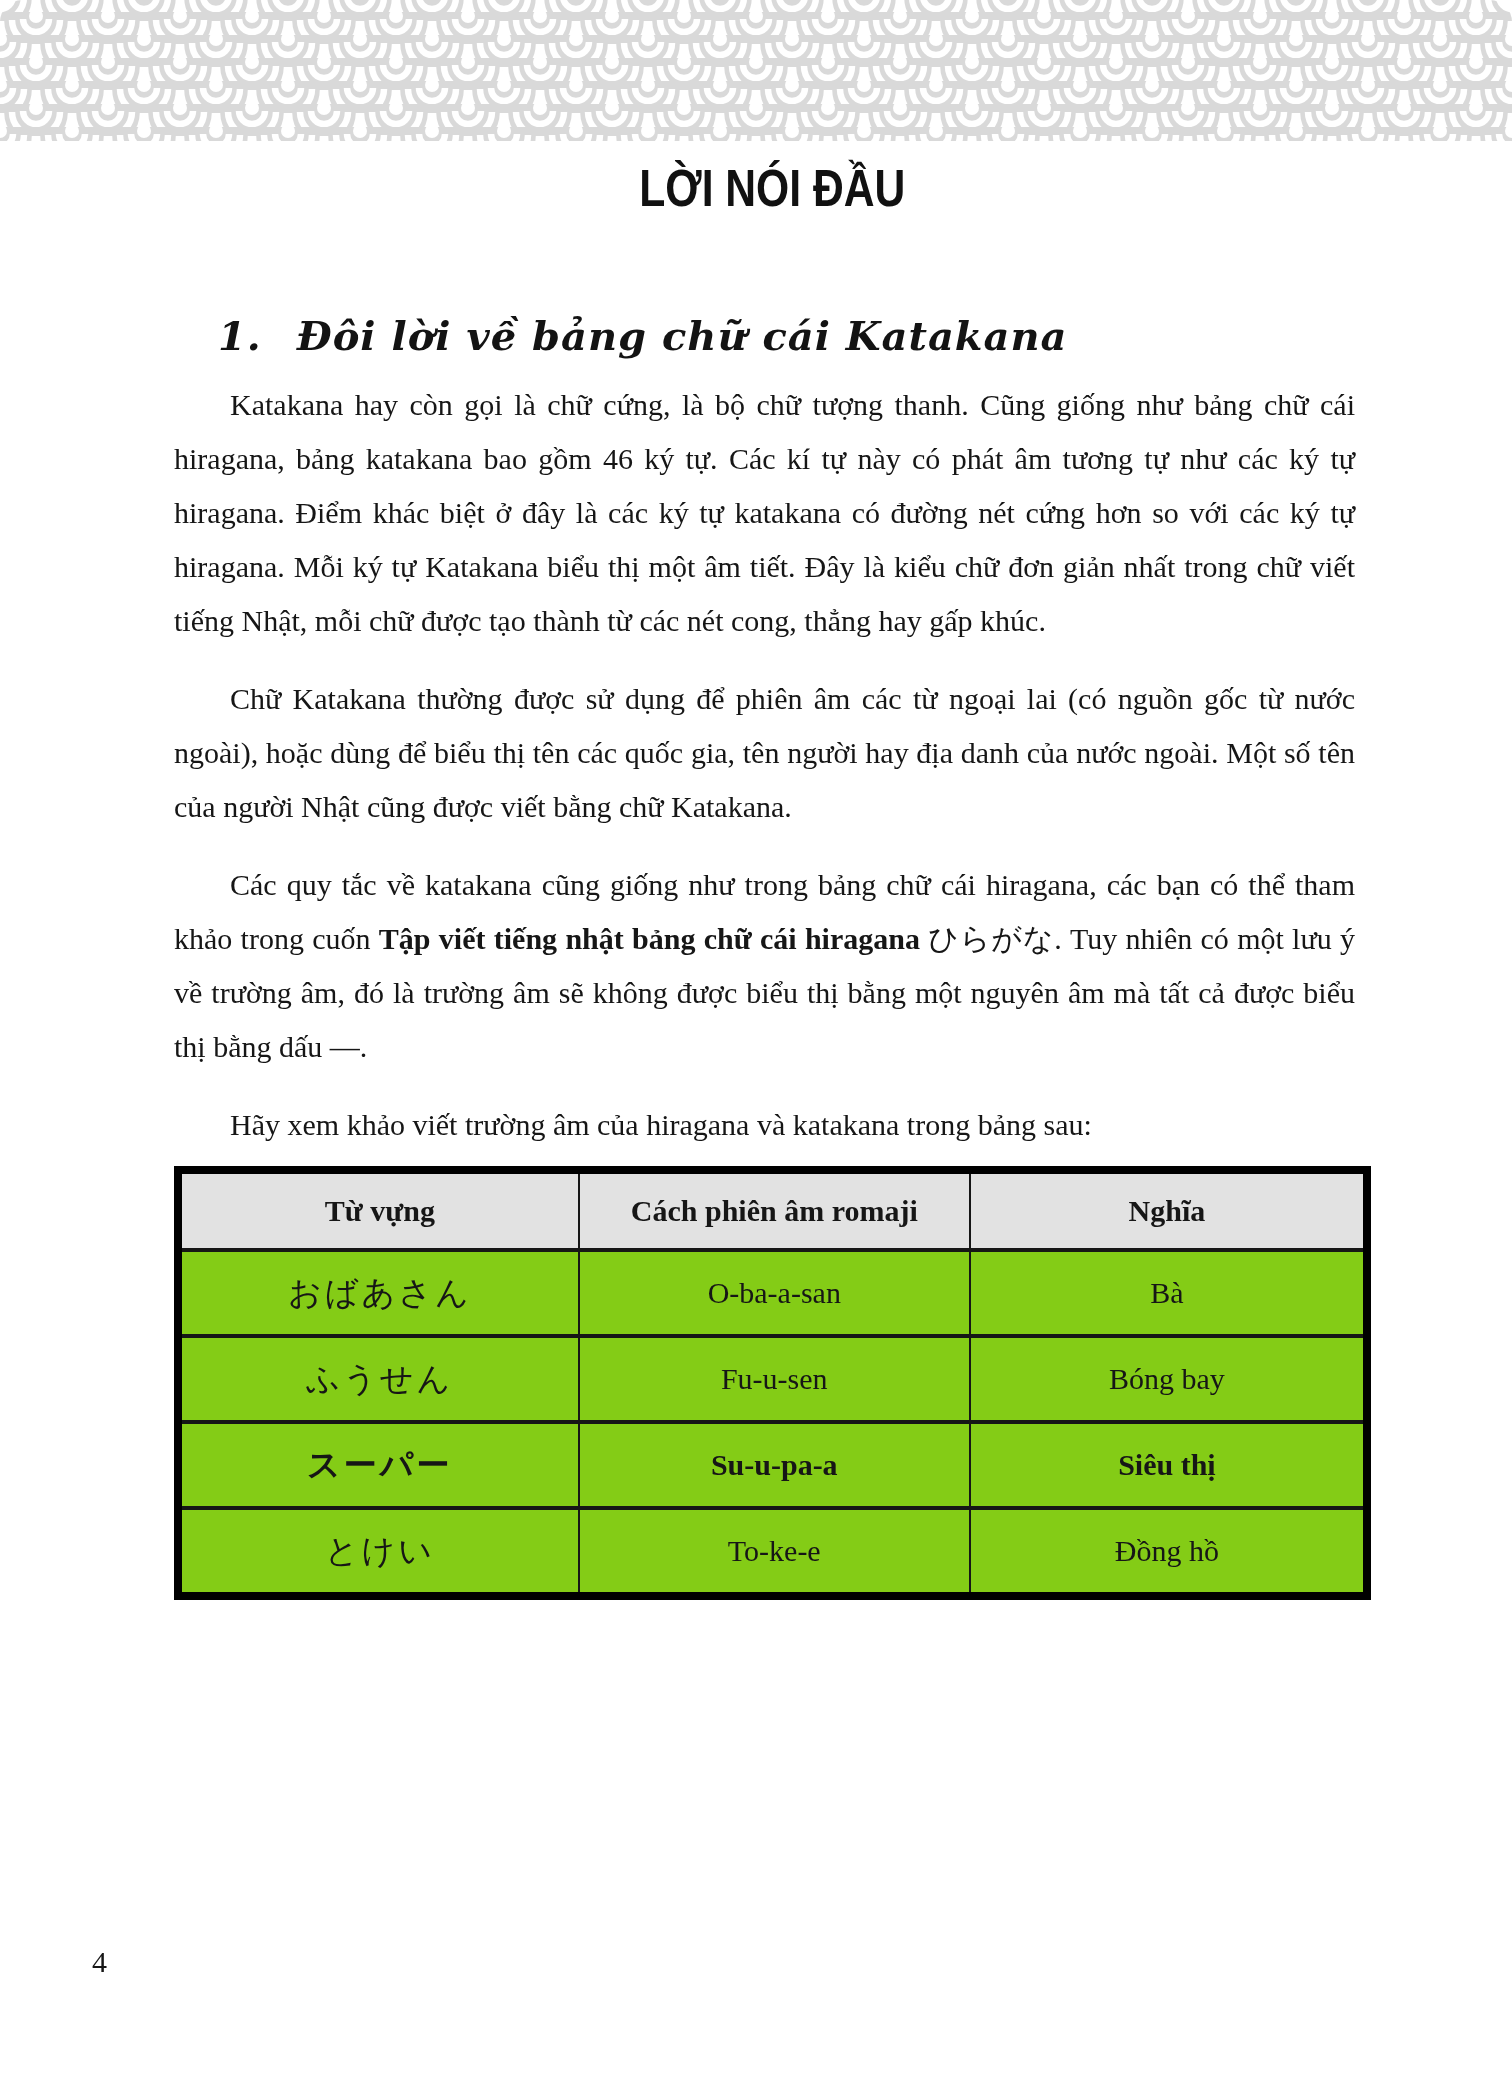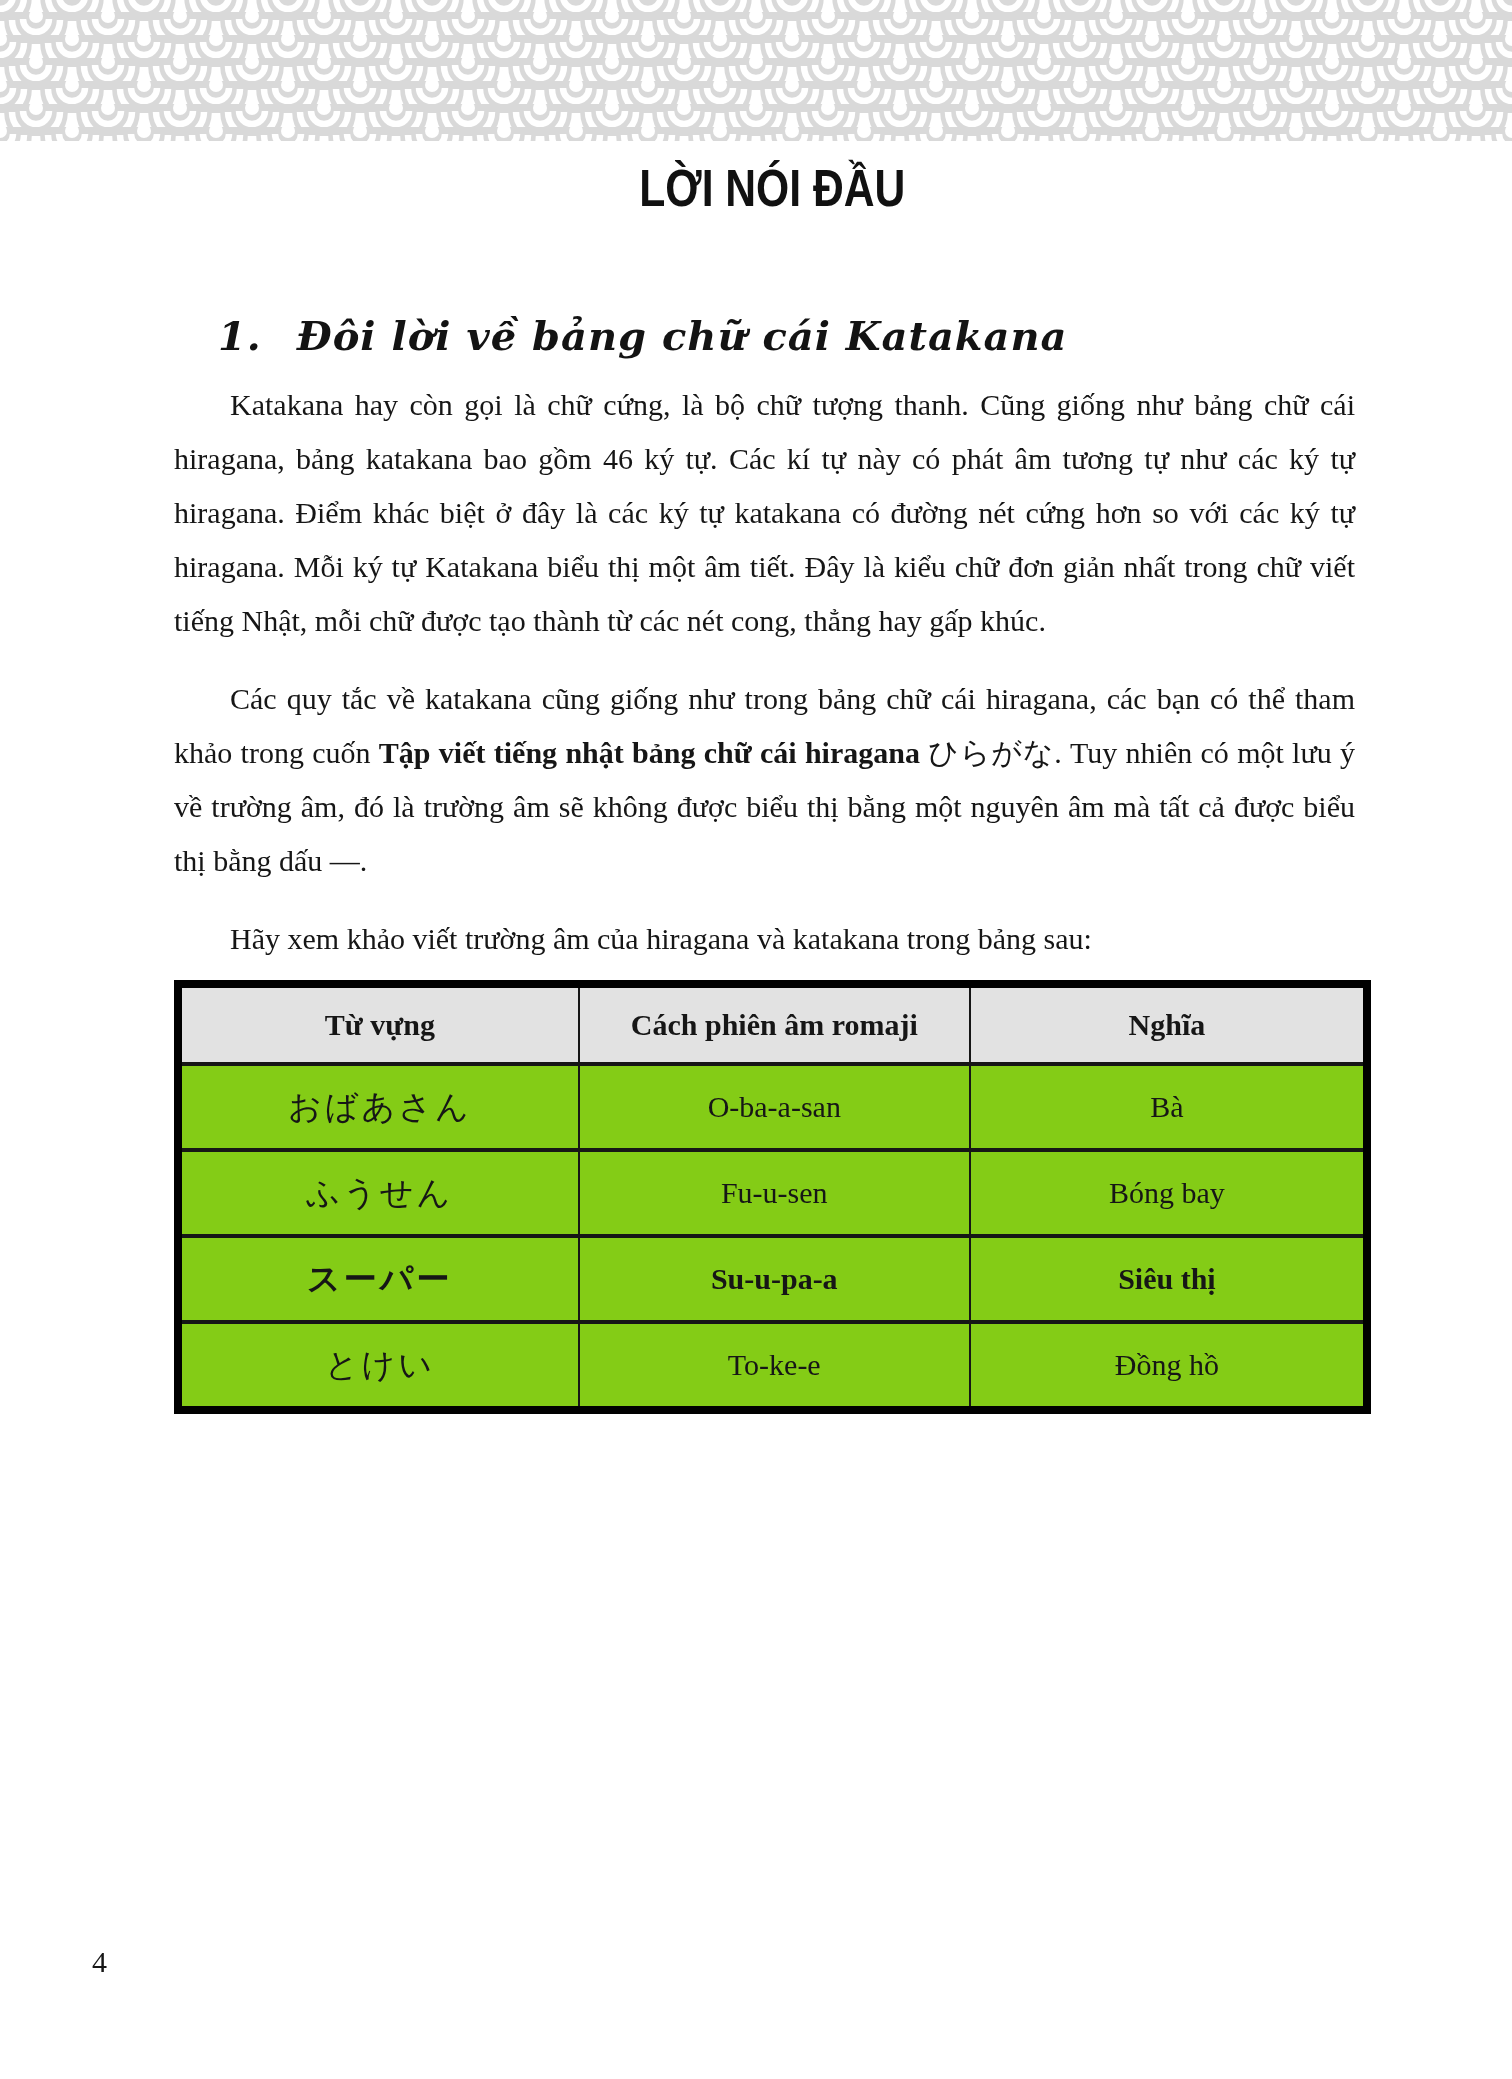--- a/index.html
+++ b/index.html
@@ -5,20 +5,21 @@
   html, body { margin: 0; padding: 0; background: #ffffff; }
 
   .page {
     position: relative;
     width: 1512px;
     height: 2079px;
     background: #ffffff;
     color: #161616;
     font-family: "Liberation Serif", "DejaVu Serif", serif;
     overflow: hidden;
+    border-radius: 22px;
   }
 
   
   .band {
     position: absolute;
     top: 0; left: 0;
     width: 1512px; height: 141px;
     display: block;
   }
 
@@ -151,20 +152,21 @@
 
   <div class="content">
 
     <h2 class="section-heading">
       <span class="num">1.</span>
       <span>Đôi lời về bảng chữ cái Katakana</span>
     </h2>
 
     <p>Katakana hay còn gọi là chữ cứng, là bộ chữ tượng thanh. Cũng giống như bảng chữ cái hiragana, bảng katakana bao gồm 46 ký tự. Các kí tự này có phát âm tương tự như các ký tự hiragana. Điểm khác biệt ở đây là các ký tự katakana có đường nét cứng hơn so với các ký tự hiragana. Mỗi ký tự Katakana biểu thị một âm tiết. Đây là kiểu chữ đơn giản nhất trong chữ viết tiếng Nhật, mỗi chữ được tạo thành từ các nét cong, thẳng hay gấp khúc.</p>
 
+    <p>Chữ Katakana thường được sử dụng để phiên âm các từ ngoại lai (có nguồn gốc từ nước ngoài), hoặc dùng để biểu thị tên các quốc gia, tên người hay địa danh của nước ngoài. Một số tên của người Nhật cũng được viết bằng chữ Katakana.</p>
 
     <p><span>Các quy tắc về katakana cũng giống như trong bảng chữ cái hiragana, các bạn có thể tham khảo trong cuốn </span><span class="book-title">Tập viết tiếng nhật bảng chữ cái hiragana</span><span> ひらがな. Tuy nhiên có một lưu ý về trường âm, đó là trường âm sẽ không được biểu thị bằng một nguyên âm mà tất cả được biểu thị bằng dấu ―.</span></p>
 
     <p class="lead">Hãy xem khảo viết trường âm của hiragana và katakana trong bảng sau:</p>
 
     <table class="vocab">
       <colgroup>
         <col style="width:33.7%">
         <col style="width:32.9%">
         <col style="width:33.4%">

